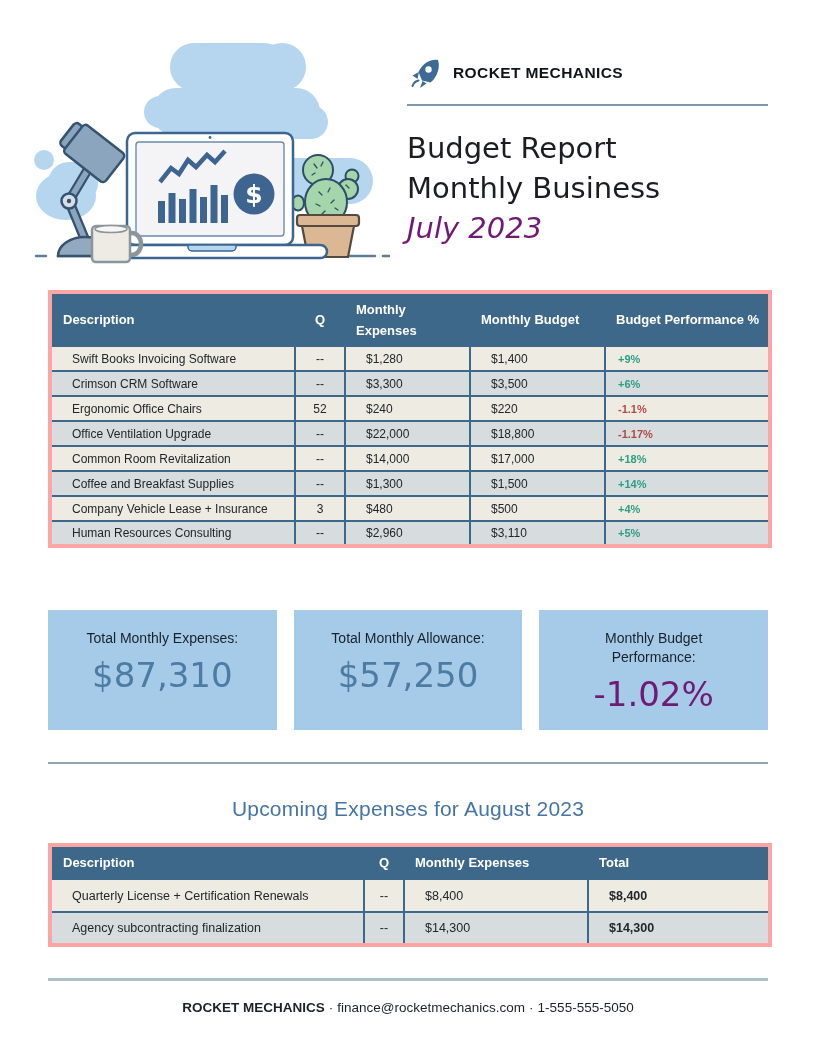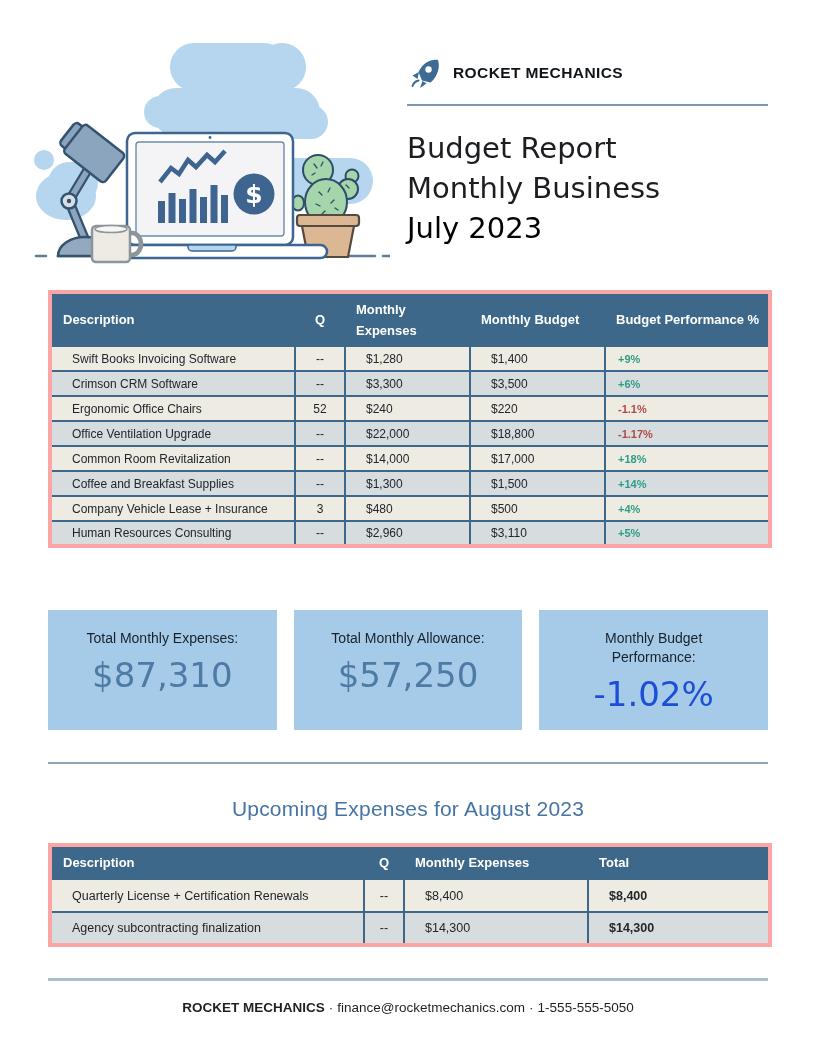--- a/index.html
+++ b/index.html
@@ -11,21 +11,21 @@
   .abs { position:absolute; }
 
   
   .illustration { left:30px; top:10px; width:360px; height:258px; }
   .header-right { left:407px; top:56px; width:361px; }
   .logo-row { display:flex; align-items:center; gap:10px; height:34px; }
   .logo-text { font-size:15.5px; font-weight:bold; letter-spacing:.4px; color:#101418; }
   .logo-rule { margin-top:14px; border:none; border-top:2px solid #7d98ae; }
   .title-block { margin-top:22px; font-family:"DejaVu Sans", sans-serif; }
   .title-line { font-size:29px; line-height:40px; color:#1b1d20; font-weight:500; }
-  .subtitle { font-size:29px; line-height:40px; color:#000000; font-weight:500; }
+  .subtitle { font-size:29px; line-height:40px; color:#701a75; font-weight:500;font-style:italic; }
 
   
   table { border-collapse:collapse; table-layout:fixed; width:720px;
           border:4px solid #fca5a5; }
   th { background:#3e6889; color:#ffffff; font-weight:bold; text-align:left;
        font-size:13px; line-height:21px; padding:0 0 0 11px; vertical-align:middle; border:none; }
   td { border:2px solid #3e6889; font-size:12px; padding:0 0 0 20px; vertical-align:middle;
        white-space:nowrap; overflow:hidden; }
   tbody tr:nth-child(odd)  td { background:#eeebe2; }
   tbody tr:nth-child(even) td { background:#d7dcdf; }
@@ -40,21 +40,21 @@
   td.cell-perf.positive { color:#2e9d84; }
   td.cell-perf.negative { color:#b04a45; }
   td.cell-total { font-weight:bold; }
 
   
   .cards { left:48px; top:610px; width:720px; display:flex; gap:17px; }
   .card { flex:1 1 0; height:120px; background:#a6cbe8; text-align:center; padding-top:19px; }
   .card-label { font-size:14px; line-height:19px; color:#17212b; width:170px; margin:0 auto; }
   .card-value { margin-top:7px; font-family:"DejaVu Sans", sans-serif; font-size:34px; }
   .card-value.blue { color:#4d7ba4; }
-  .card-value.red  { color:#1d4ed8; }
+  .card-value.red  { color:#701a75; }
 
   
   .section-divider { left:48px; top:762px; width:720px; border:none; border-top:2px solid #90a4b4; }
   .upcoming-heading { left:48px; top:797px; width:720px; text-align:center;
                       font-size:21px; color:#4574a5; letter-spacing:.2px; }
 
   
   .footer-rule { left:48px; top:978px; width:720px; border:none; border-top:3px solid #a9bfcf; }
   .footer-text { left:0; top:1000px; width:816px; text-align:center; font-size:13.5px; color:#1d2126; }
   .footer-text .co { font-weight:bold; }

